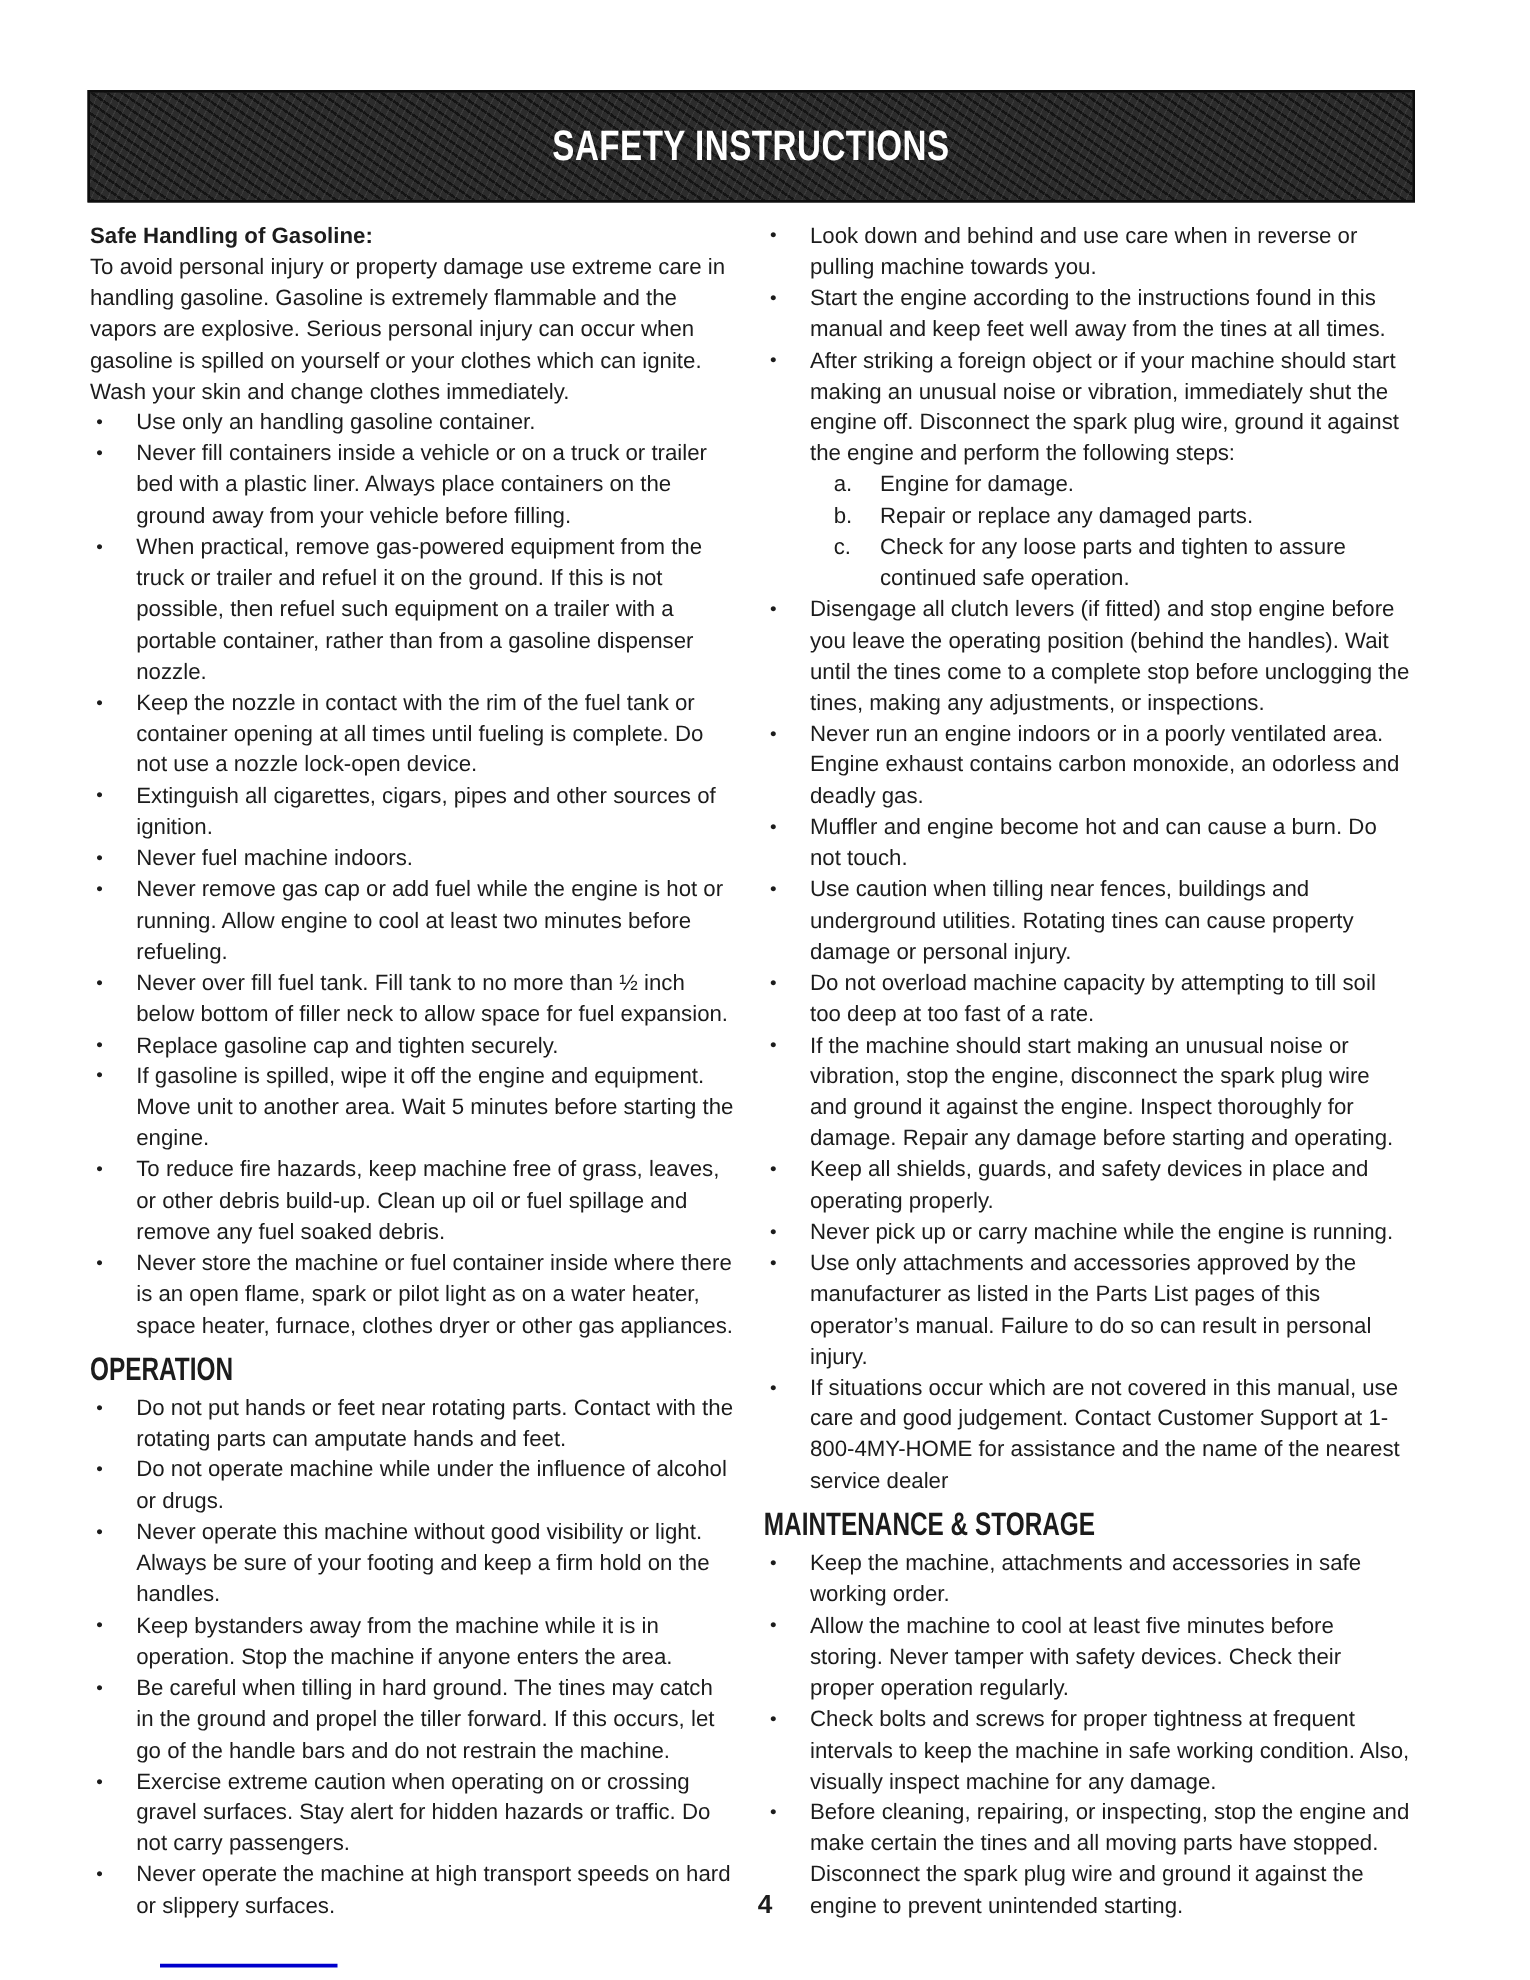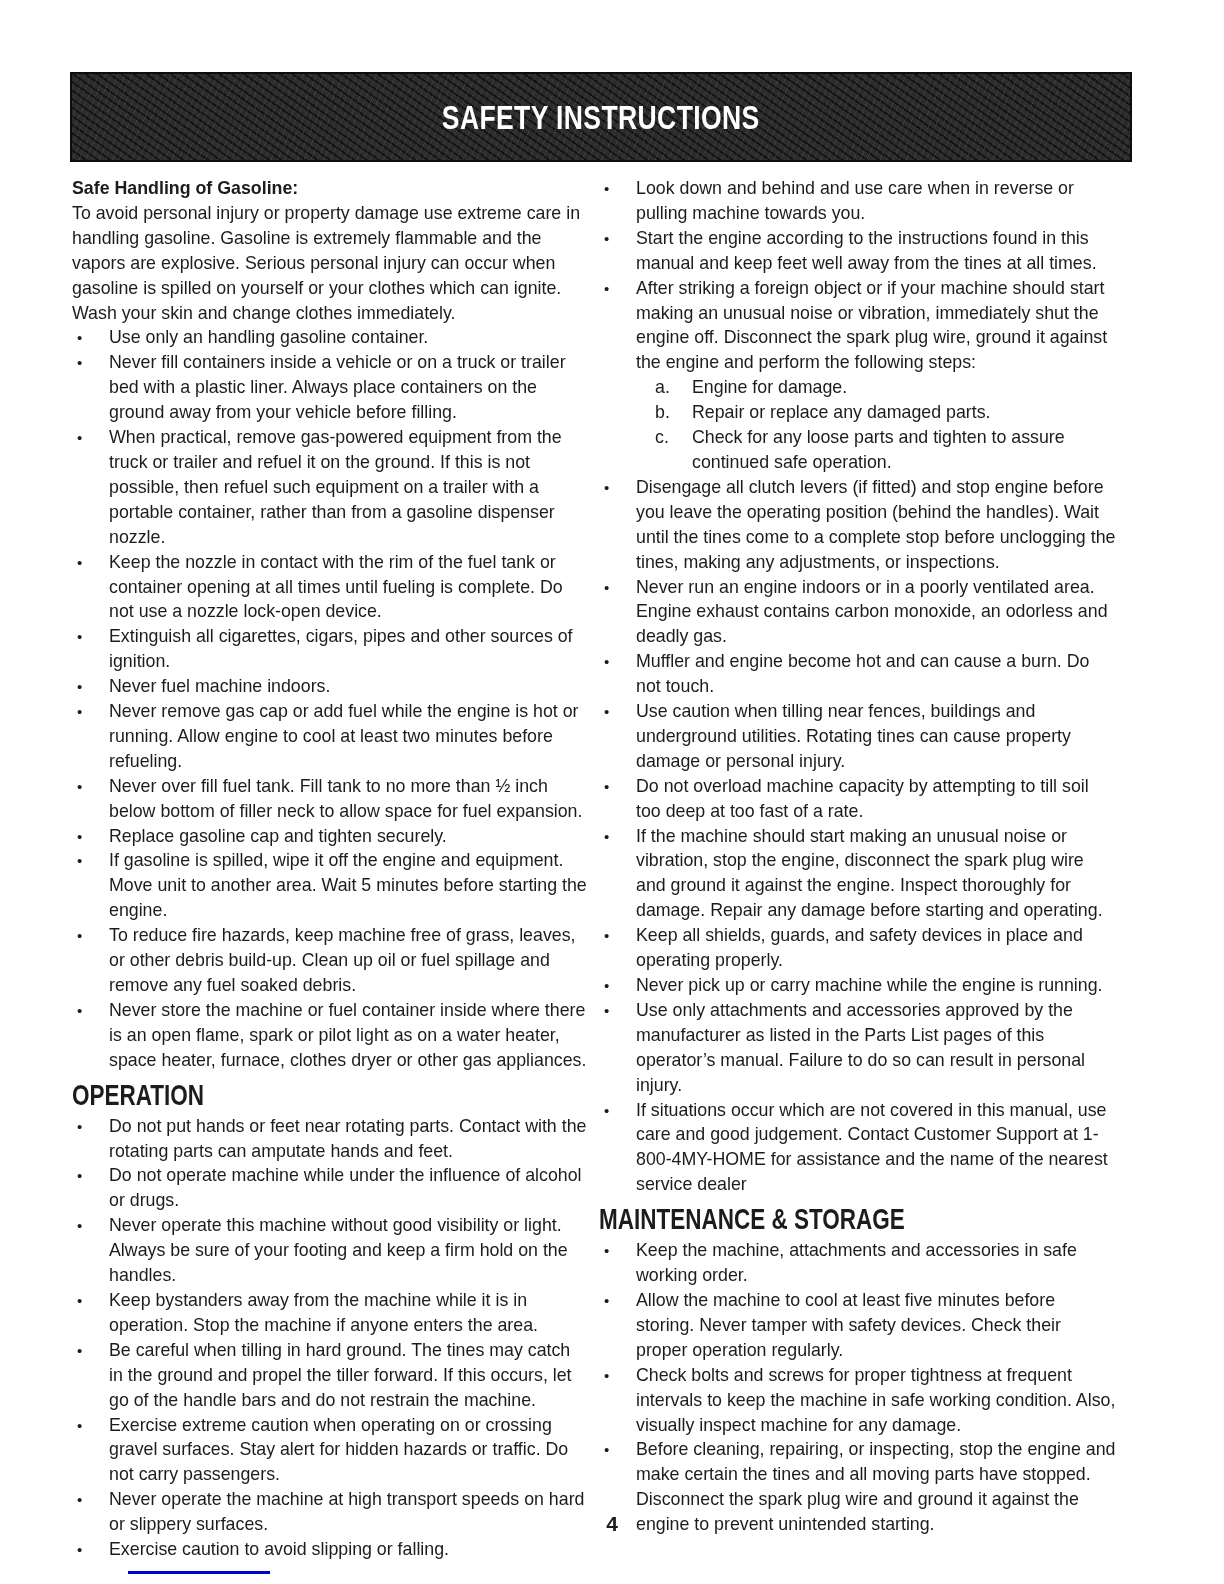--- a/index.html
+++ b/index.html
@@ -15,32 +15,32 @@
       repeating-linear-gradient(35deg, rgba(0,0,0,0.55) 0 2px, transparent 2px 7px),
       #2c2c2c;
     display:flex;align-items:center;justify-content:center;
   }
   .banner-title{
     color:#ffffff;font-weight:bold;font-size:34px;letter-spacing:0.5px;
     display:inline-block;transform:scaleX(0.78);white-space:nowrap;
   }
   .content{
     position:absolute;left:72px;top:176px;width:1056px;
-    display:flex;gap:10px;
-    font-size:17.8px;line-height:24.9px;
+    display:flex;gap:22px;
+    font-size:17.8px;line-height:24.9px;align-items:flex-end;
   }
   .col{width:517px;}
   .subhead{font-size:17.8px;font-weight:bold;margin:0;padding:0;}
   .intro{margin:0;padding:0;}
   .bullets{margin:0;padding:0;list-style:none;}
   .bullets li{position:relative;padding-left:37px;}
   .bullets li::before{
     content:"•";position:absolute;left:5px;top:1px;font-size:15px;color:#1c1c1c;
   }
-  .section{margin:6px 0 3px 0;font-size:30px;line-height:32px;font-weight:bold;white-space:nowrap;}
+  .section{margin:6px 0 3px 0;font-size:26px;line-height:32px;font-weight:bold;white-space:nowrap;}
   .cond{display:inline-block;transform:scaleX(0.75);transform-origin:0 60%;}
   .steps{padding-left:56px;}
   .step{display:flex;}
   .step-label{flex:0 0 37px;}
   .step-text{flex:1;}
   .page-number{
     position:absolute;top:1512px;left:0;width:100%;text-align:center;
     font-size:21px;font-weight:bold;color:#1c1c1c;
   }
   .accent-line{
@@ -77,21 +77,20 @@
       </ul>
       <h2 class="section"><span class="cond">OPERATION</span></h2>
       <ul class="bullets">
         <li><span>Do not put hands or feet near rotating parts. Contact with the rotating parts can amputate hands and feet.</span></li>
         <li><span>Do not operate machine while under the influence of alcohol or drugs.</span></li>
         <li><span>Never operate this machine without good visibility or light. Always be sure of your footing and keep a firm hold on the handles.</span></li>
         <li><span>Keep bystanders away from the machine while it is in operation. Stop the machine if anyone enters the area.</span></li>
         <li><span>Be careful when tilling in hard ground. The tines may catch in the ground and propel the tiller forward. If this occurs, let go of the handle bars and do not restrain the machine.</span></li>
         <li><span>Exercise extreme caution when operating on or crossing gravel surfaces. Stay alert for hidden hazards or traffic. Do not carry passengers.</span></li>
         <li><span>Never operate the machine at high transport speeds on hard or slippery surfaces.</span></li>
-        <li><span>Exercise caution to avoid slipping or falling.</span></li>
       </ul>
     </section>
 
     <section class="col">
       <ul class="bullets">
         <li><span>Look down and behind and use care when in reverse or pulling machine towards you.</span></li>
         <li><span>Start the engine according to the instructions found in this manual and keep feet well away from the tines at all times.</span></li>
         <li><span>After striking a foreign object or if your machine should start making an unusual noise or vibration, immediately shut the engine off. Disconnect the spark plug wire, ground it against the engine and perform the following steps:</span></li>
       </ul>
       <div class="steps">

